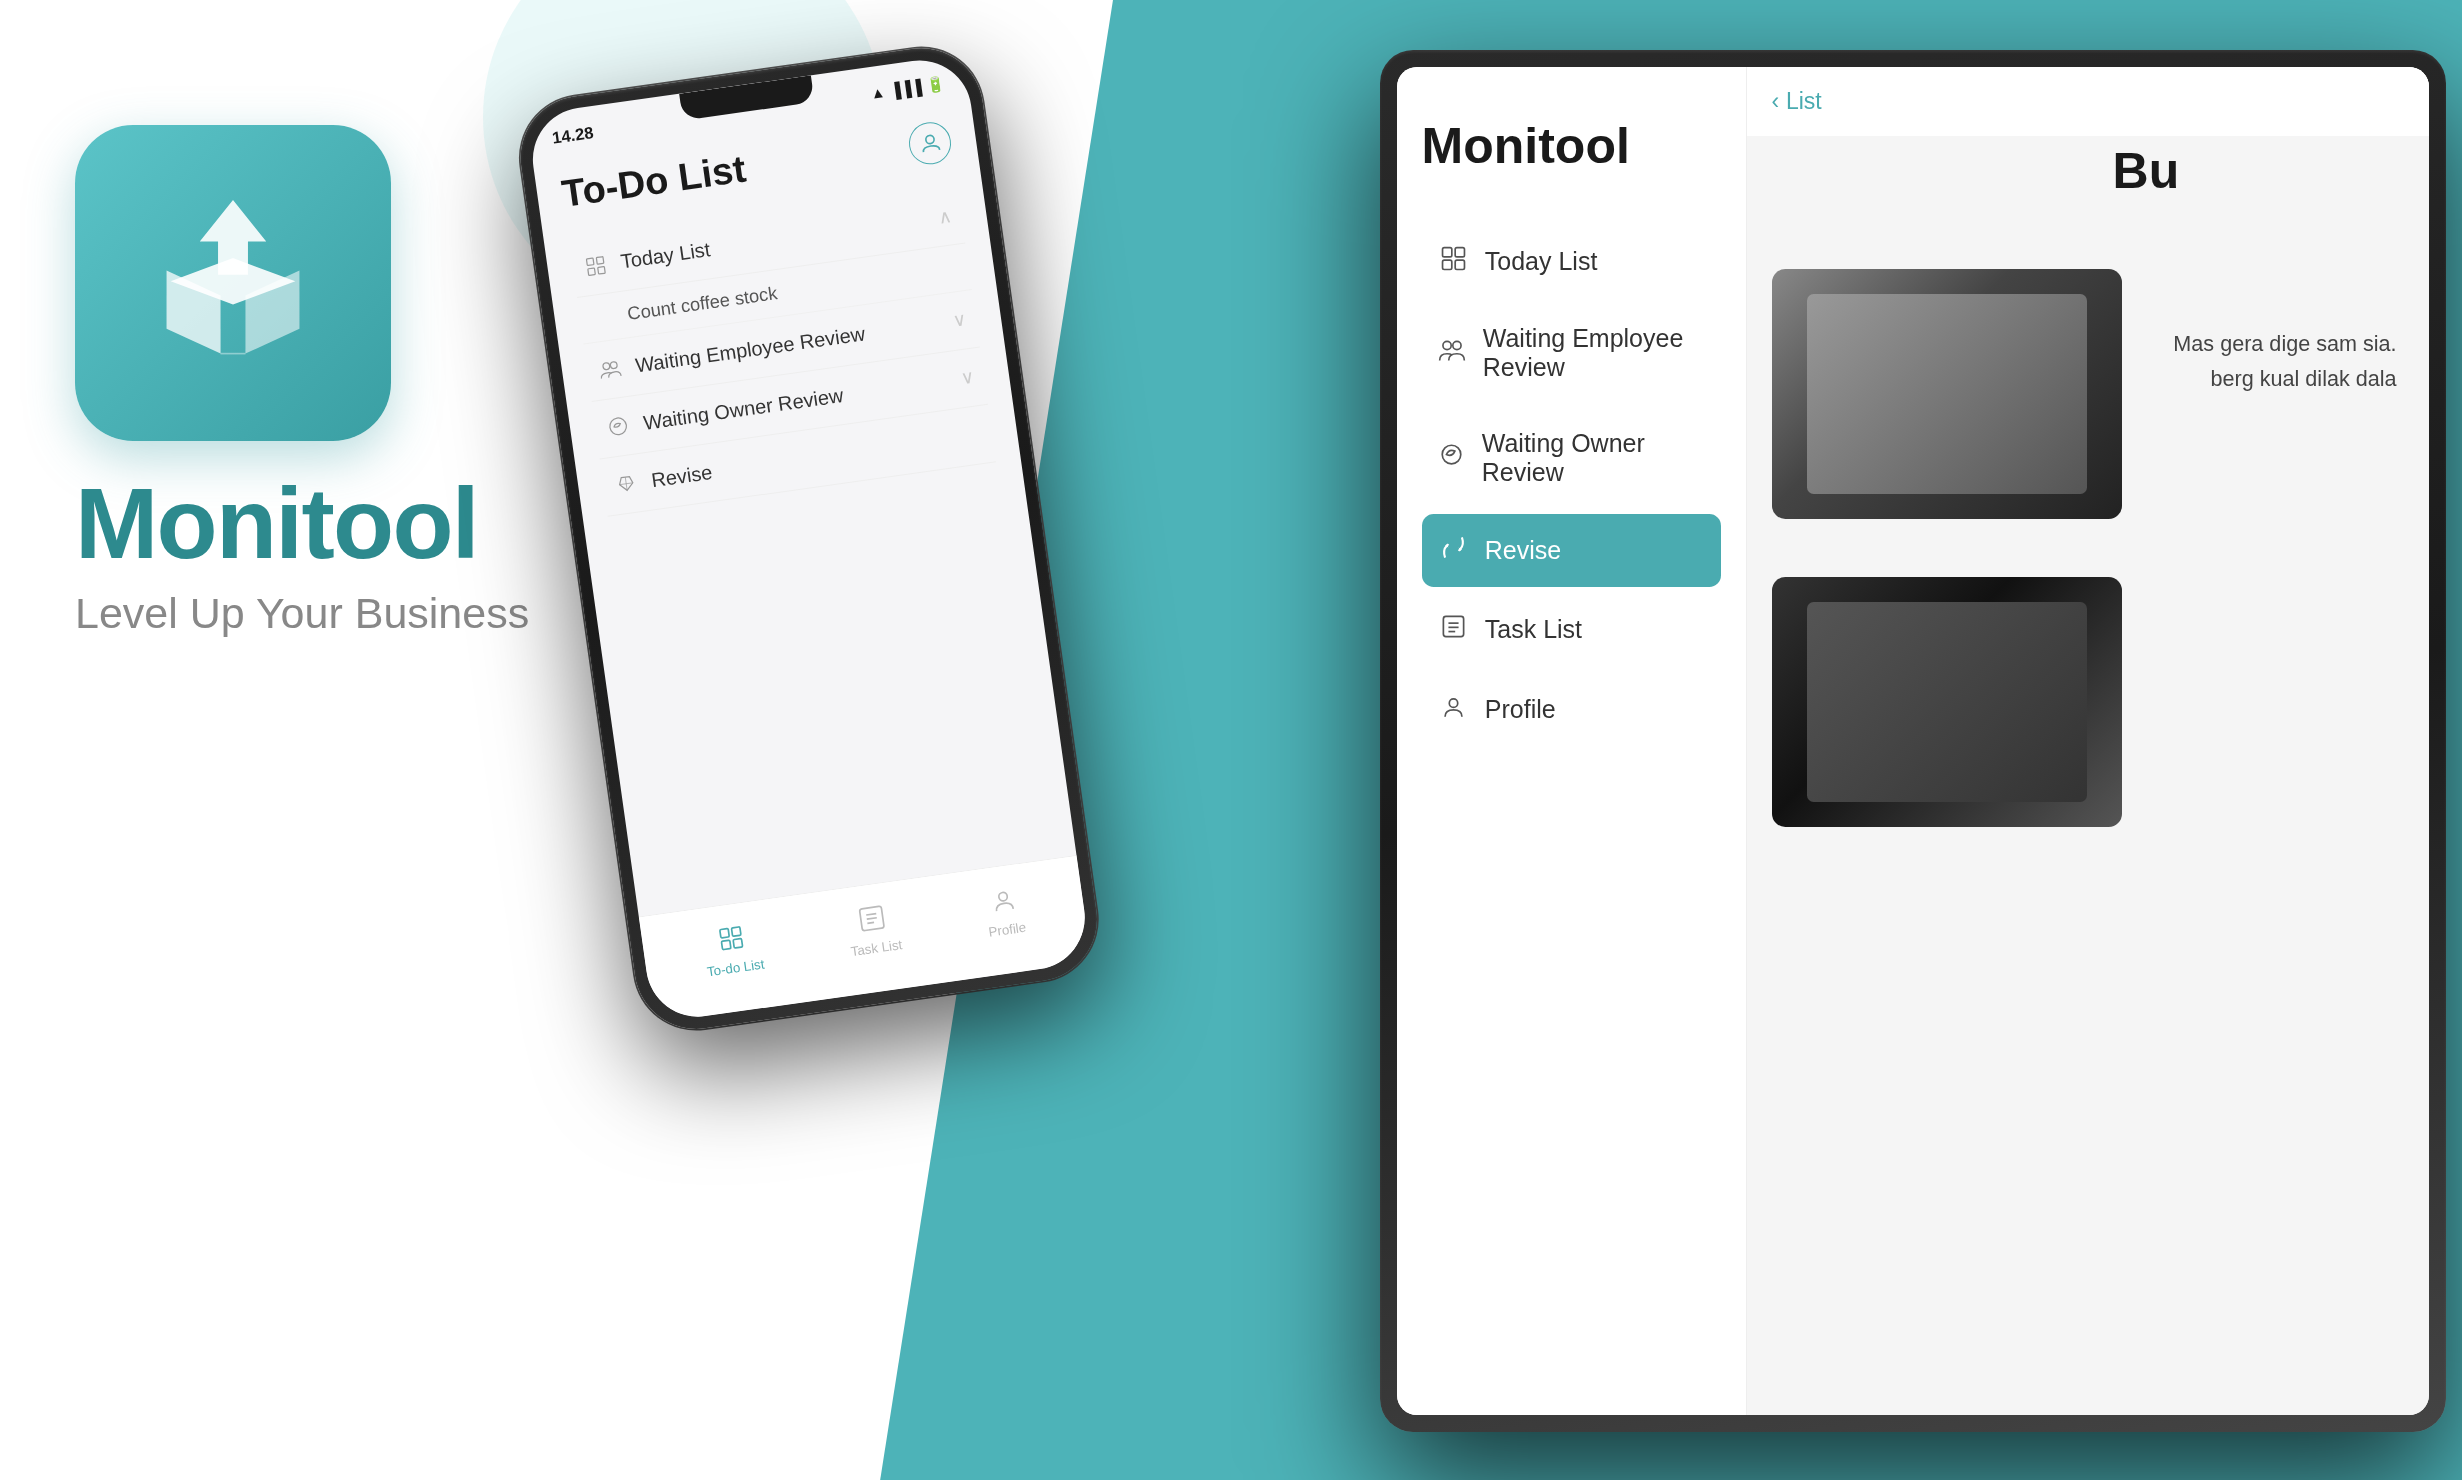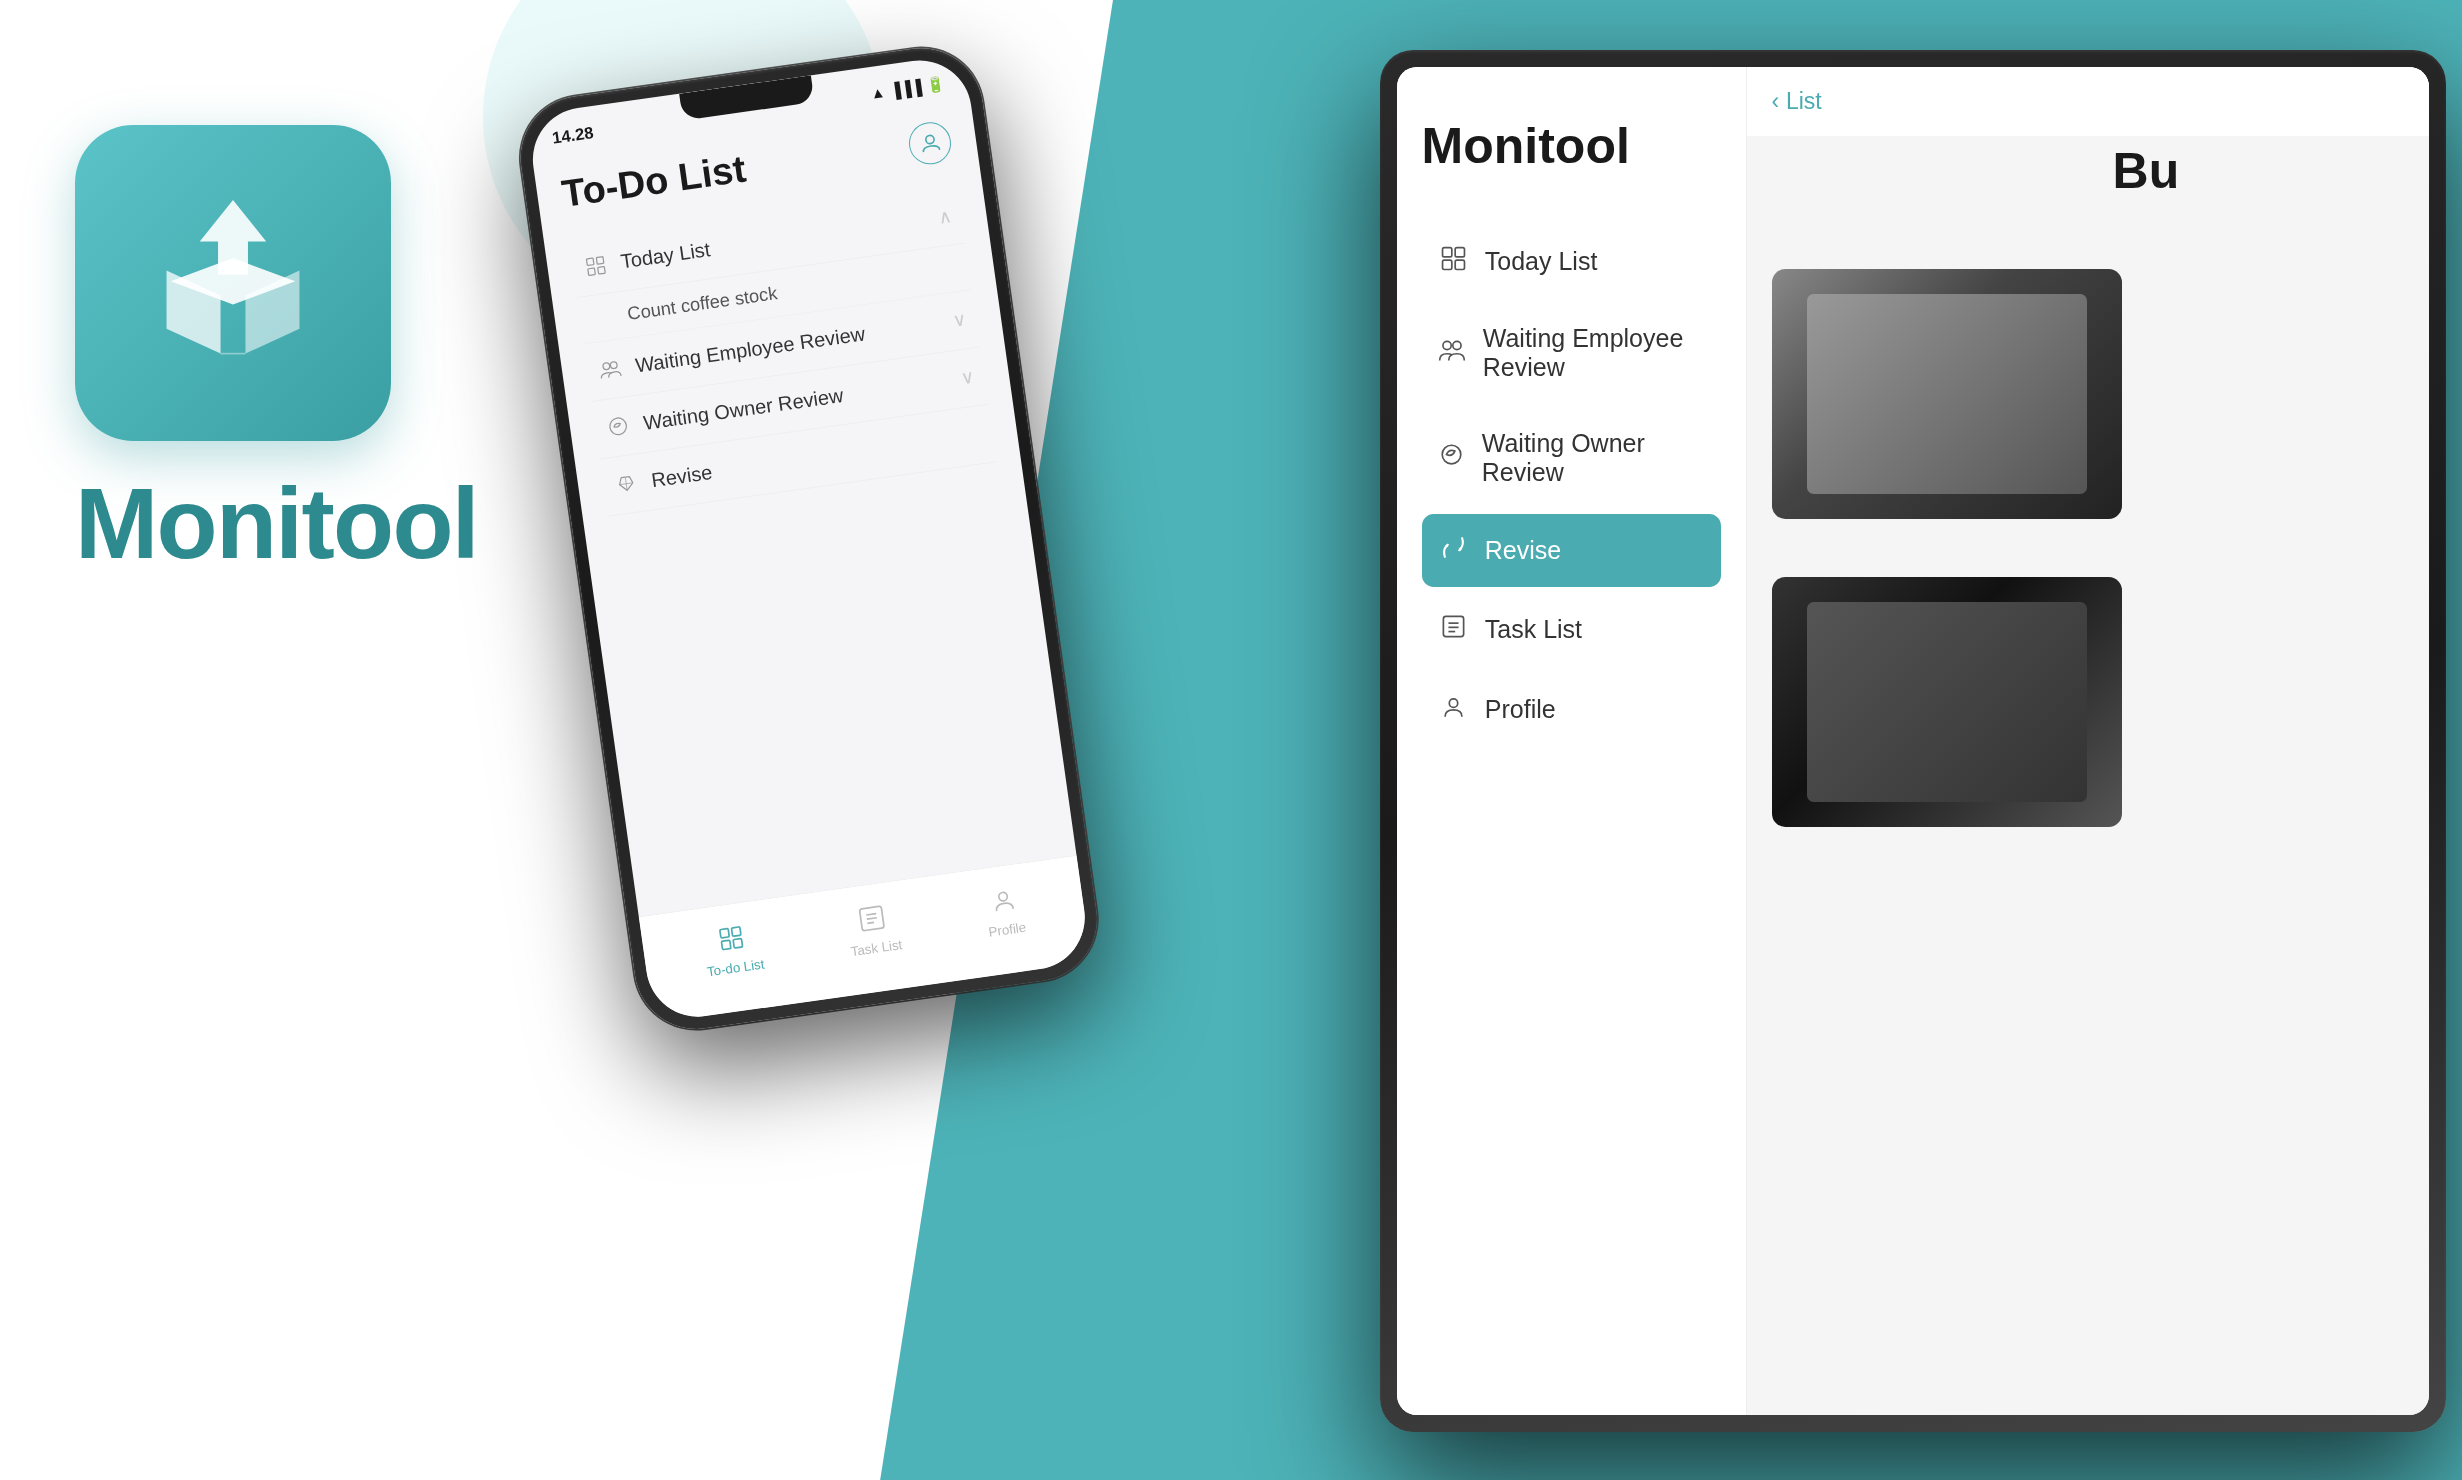--- a/index.html
+++ b/index.html
@@ -401,20 +401,21 @@
         <path d="M50 115 L115 145 L115 215 L50 185 Z" fill="rgba(255,255,255,0.75)"></path>
 
         <path d="M210 115 L145 145 L145 215 L210 185 Z" fill="rgba(255,255,255,0.55)"></path>
 
         <path d="M130 100 L55 128 L130 156 L205 128 Z" fill="rgba(255,255,255,0.9)"></path>
 
         <path d="M115 215 L145 215" stroke="rgba(255,255,255,0.4)" stroke-width="2"></path>
       </svg>
     </div>
     <div class="logo-title">Monitool</div>
+    <div class="logo-subtitle">Level Up Your Business</div>
   </div>
 
   <div class="phone-container">
     <div class="phone-outer">
       <div class="phone-screen">
         <div class="phone-notch"></div>
 
         <div class="phone-status-bar">
           <span>14.28</span>
           <div class="phone-status-right">
@@ -629,20 +630,23 @@
                 </div>
               </div>
               <div class="tablet-image-2">
 
                 <div style="width:100%;height:100%;background: linear-gradient(135deg, #333 0%, #111 40%, #555 100%); display:flex; align-items:center; justify-content:center;">
                   <div style="width:80%; height:80%; background: linear-gradient(135deg, #555 0%, #333 100%); border-radius:6.7px;"></div>
                 </div>
               </div>
             </div>
 
+            <div class="tablet-text-content" style="margin-top:150px; max-width:250px;">
+              <p>Mas gera dige sam sia. berg kual dilak dala</p>
+            </div>
           </div>
         </div>
 
       </div>
     </div>
   </div>
 
 </div>
 
 

